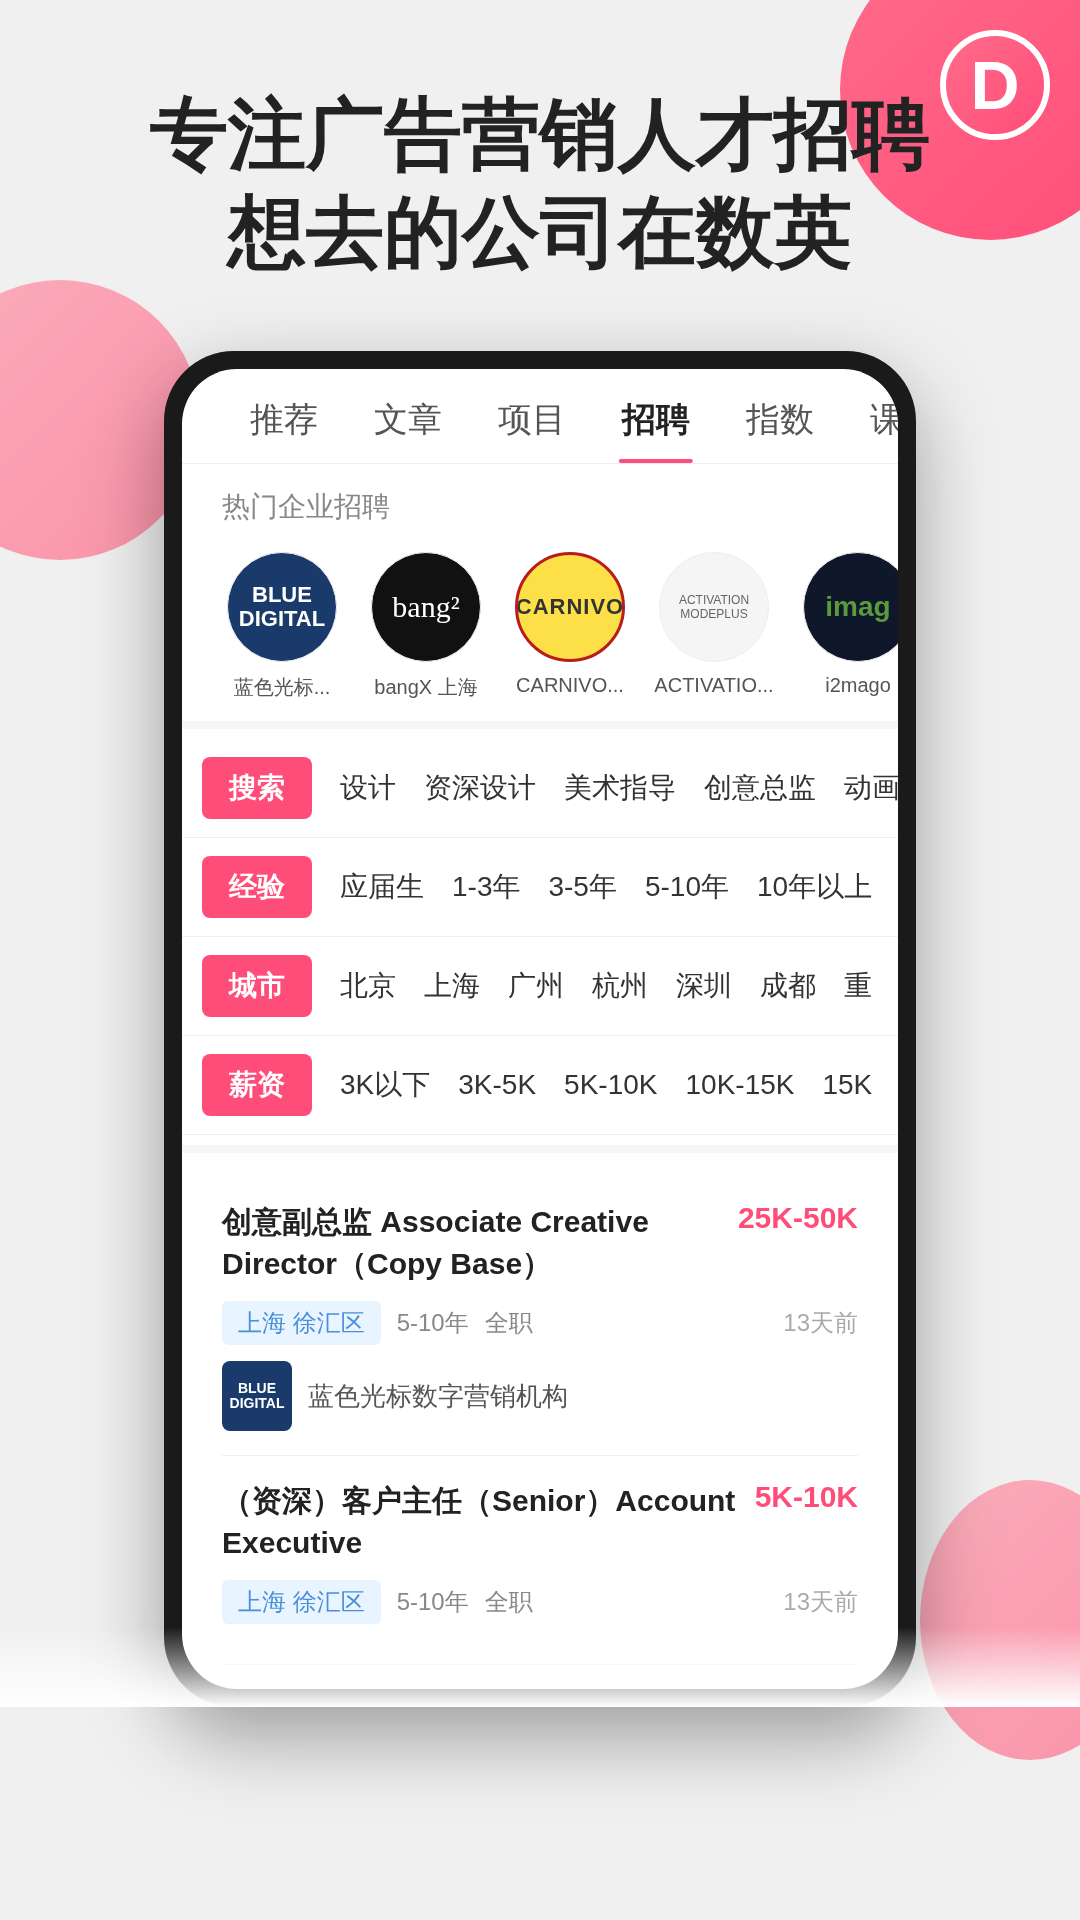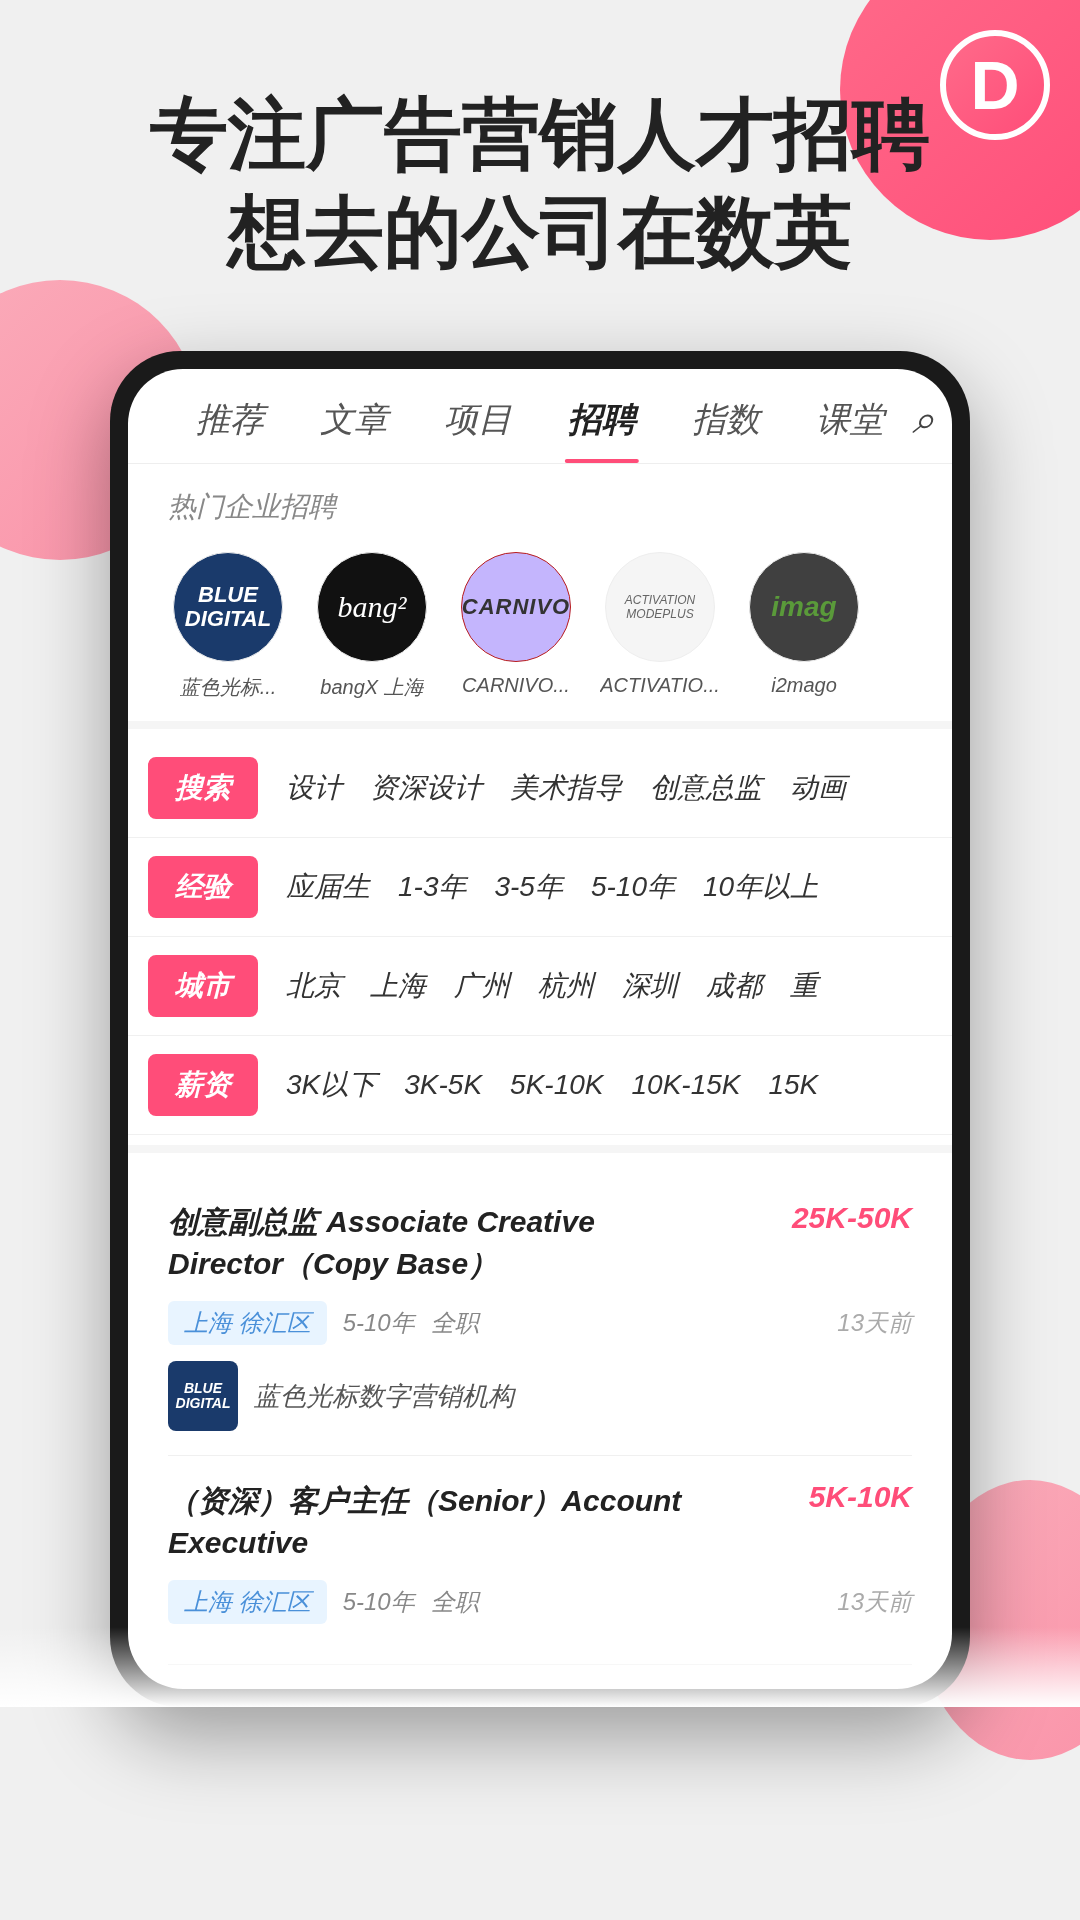--- a/index.html
+++ b/index.html
@@ -86,26 +86,25 @@
 
     
     .phone-container {
       position: relative;
       z-index: 5;
       display: flex;
       justify-content: center;
       margin-top: 10px;
     }
     .phone-frame {
-      width: 860px;
+      width: 752px;
       background: #1a1a1a;
       border-radius: 70px;
       padding: 18px;
       box-shadow: 0 30px 80px rgba(0,0,0,0.35);
-      font-style: italic;
     }
     .phone-screen {
       background: #fff;
       border-radius: 55px;
       overflow: hidden;
     }
 
     
     .app-content {
       background: #fff;
@@ -178,28 +177,28 @@
       overflow: hidden;
       border: 1px solid #eee;
     }
     .company-logo.blue-digital {
       background: #1a3a6b;
     }
     .company-logo.bangx {
       background: #111;
     }
     .company-logo.carnivo {
-      background: #c4b5fd;
-      border: 1px solid #b91c1c;
+      background: #fde047;
+      border: 3px solid #b91c1c;
     }
     .company-logo.activation {
       background: #f5f5f5;
     }
     .company-logo.imago {
-      background: #404040;
+      background: #0f172a;
     }
     .company-name {
       font-size: 20px;
       color: #555;
       text-align: center;
       max-width: 120px;
       overflow: hidden;
       text-overflow: ellipsis;
       white-space: nowrap;
     }

